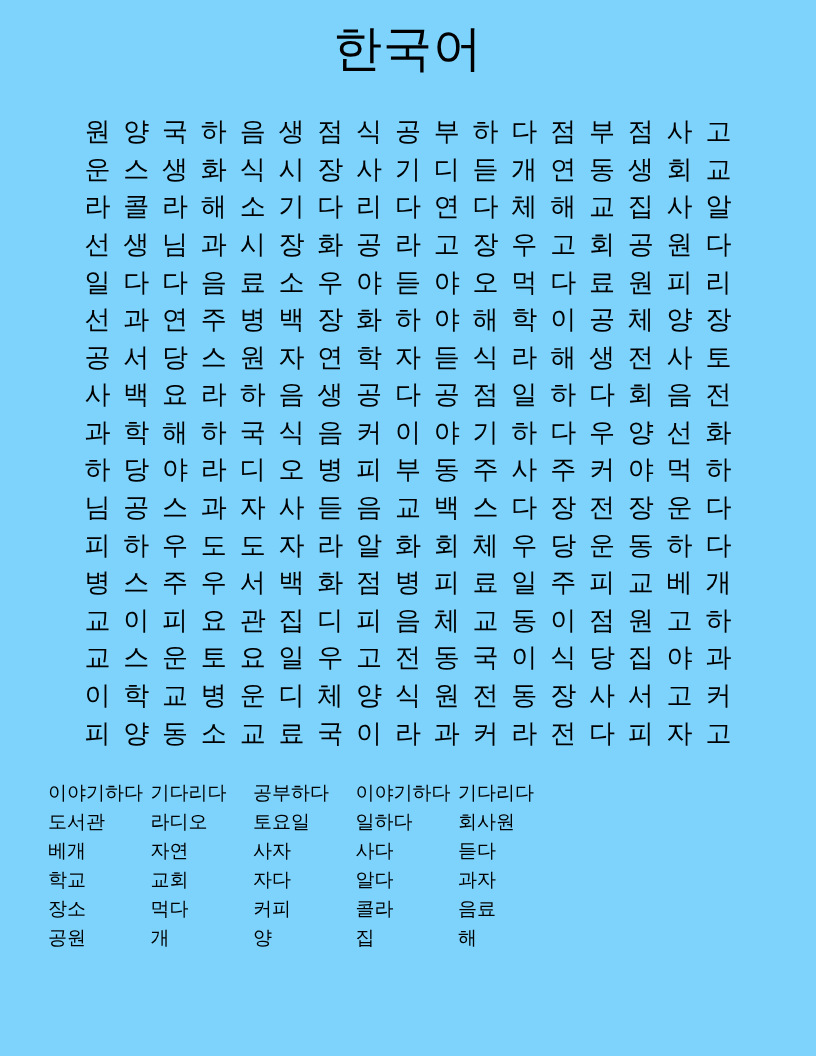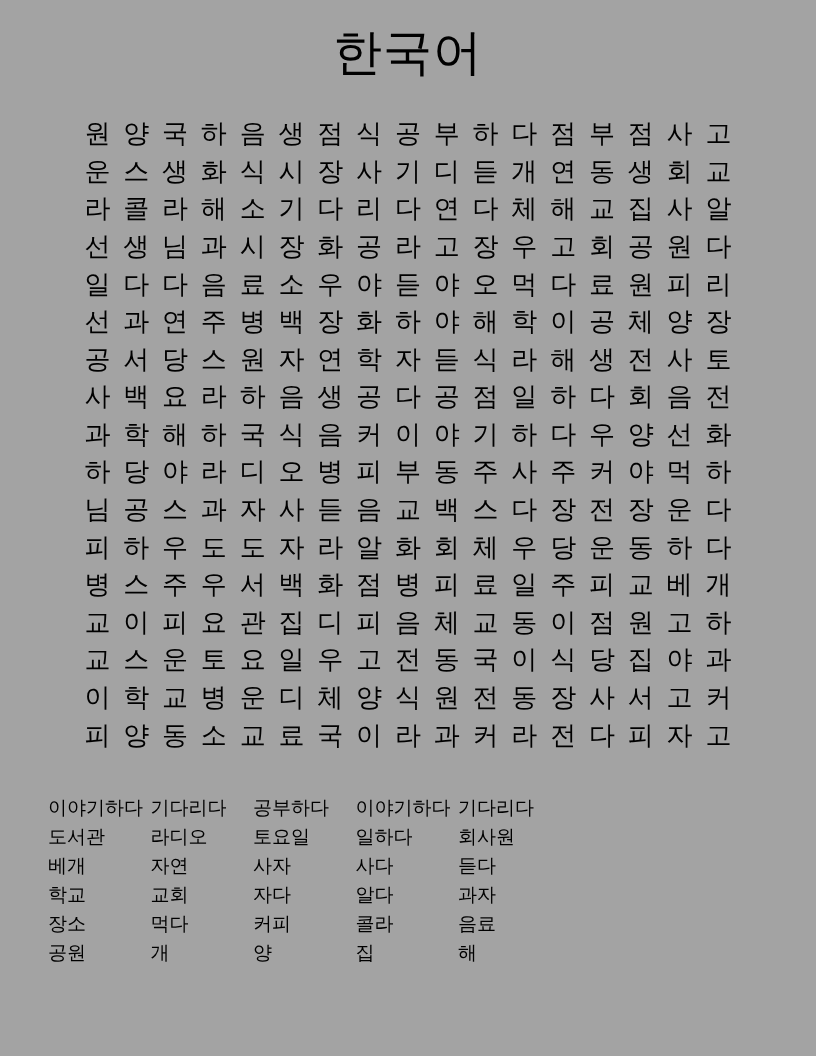--- a/index.html
+++ b/index.html
@@ -4,23 +4,23 @@
 <style>
   html, body {
     margin: 0;
     padding: 0;
     background: #ffffff;
   }
   .page {
     position: relative;
     width: 816px;
     height: 1056px;
-    background: #a3a3a3;
+    background: #7dd3fc;
     color: #000000;
-    font-family: Liberation Sans, sans-serif;
+    font-family: Liberation Mono, monospace;
     overflow: hidden;
   }
   .title {
     margin: 0;
     padding-top: 24px;
     text-align: center;
     font-size: 49px;
     font-weight: 400;
     line-height: 1.15;
     letter-spacing: 1px;
@@ -37,21 +37,21 @@
     width: 38.82px;
     display: flex;
     align-items: center;
     justify-content: center;
     font-size: 26px;
     line-height: 1;
   }
   .words {
     display: flex;
     padding-left: 48px;
-    margin-top: 40px;
+    margin-top: 27px;
   }
   .word-col {
     width: 102.5px;
     flex: 0 0 auto;
   }
   .word-item {
     font-size: 19px;
     line-height: 29px;
     white-space: nowrap;
   }

